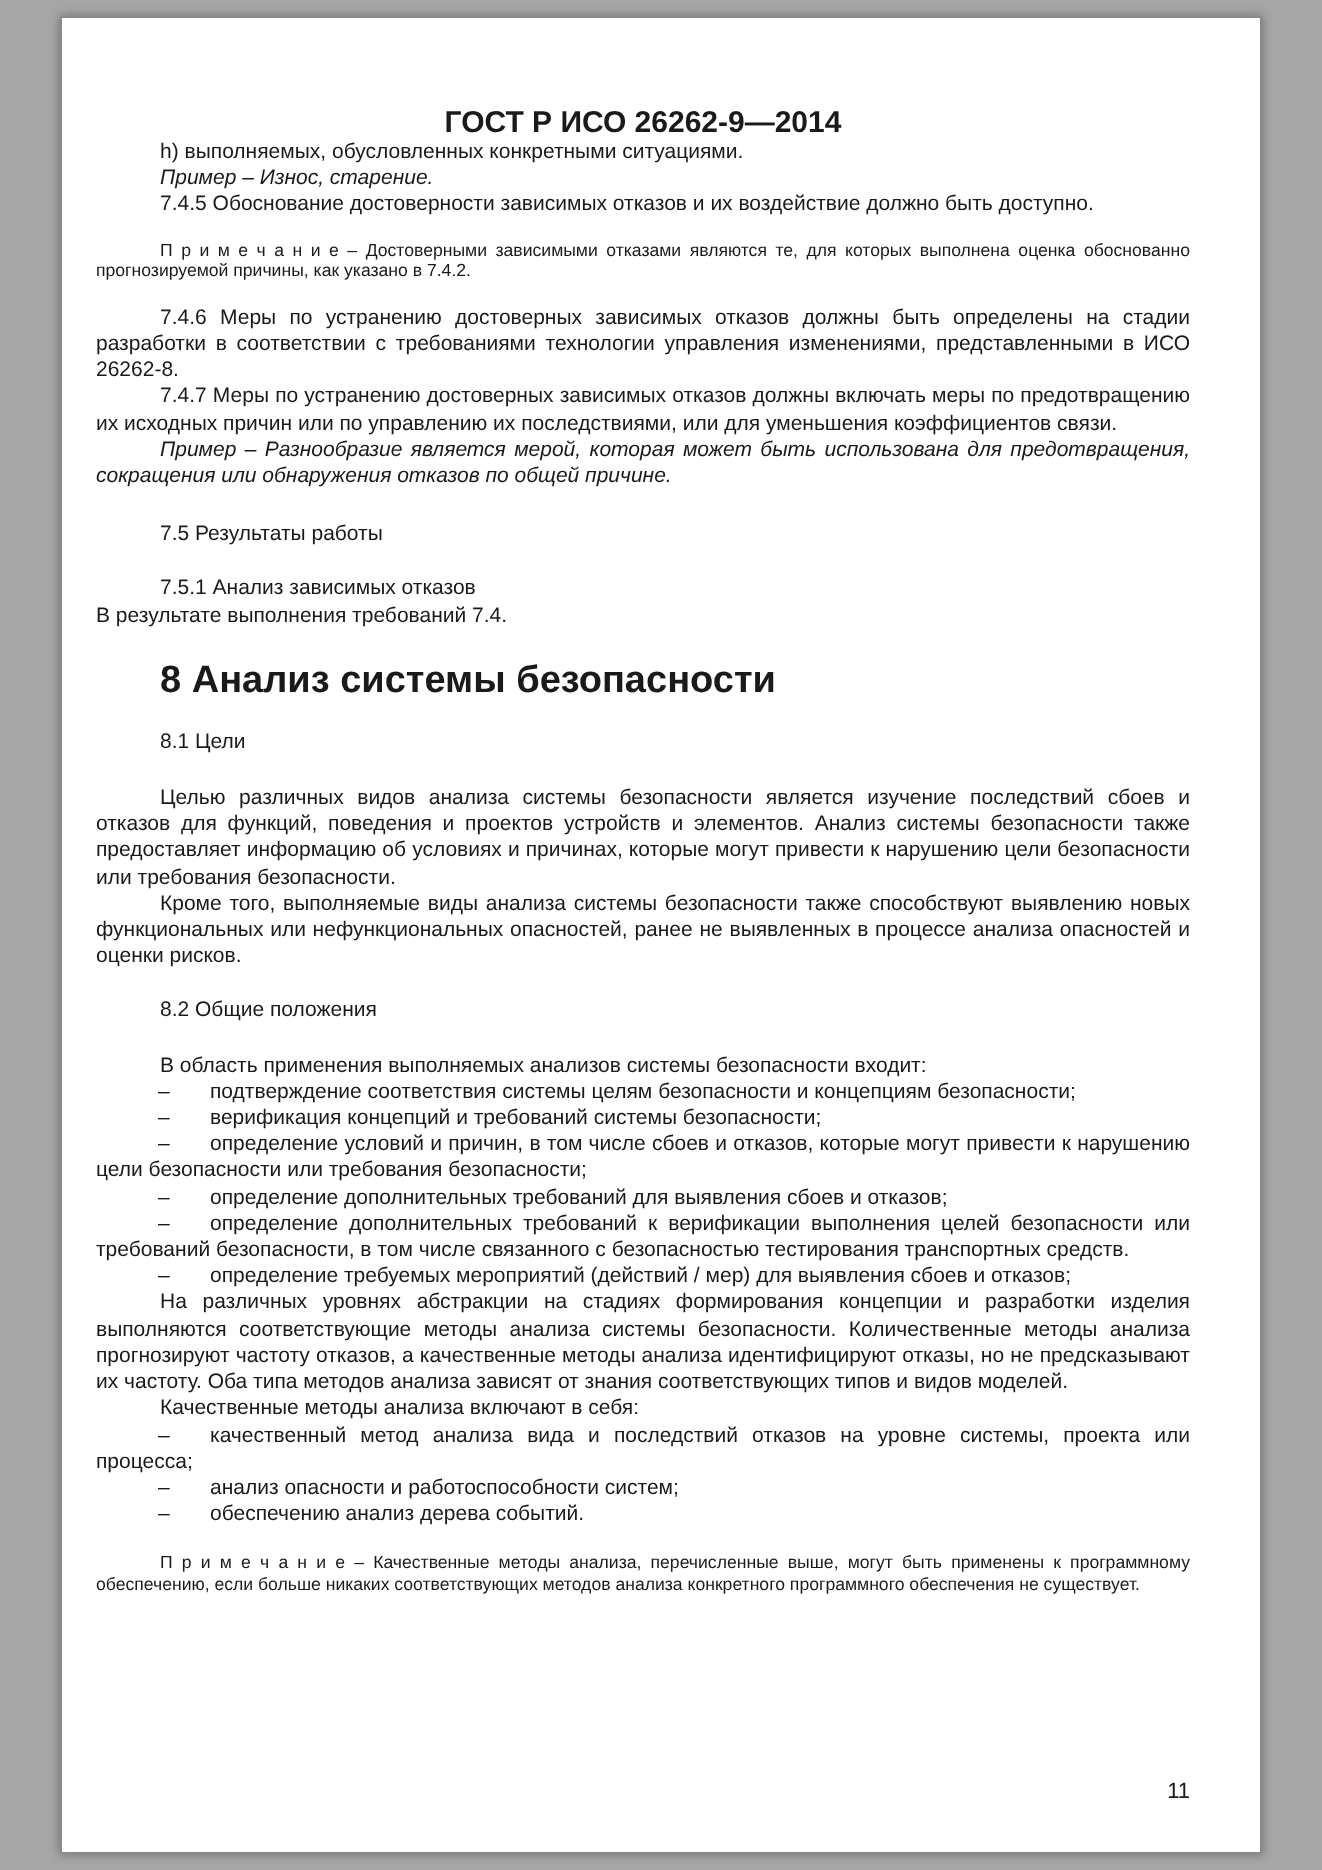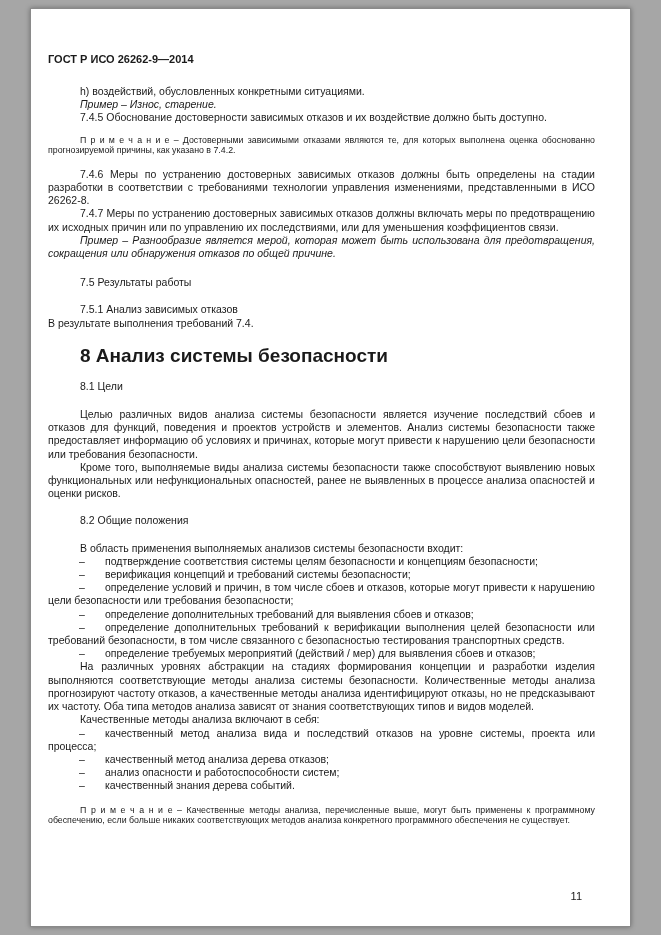--- a/index.html
+++ b/index.html
@@ -17,24 +17,23 @@
     background: #ffffff;
     border: 1px solid #8a8a8a;
     box-shadow: 0 0 5px rgba(0,0,0,0.35);
     box-sizing: border-box;
     padding: 44px 35px 0 17px;
     position: relative;
     color: #1a1a1a;
     overflow: hidden;
   }
   .doc-header {
-    text-align: left;
+    text-align: center;
     font-weight: bold;
-    font-size: 11px;
-    margin-bottom: 20px;
+    font-size: 15px;
   }
   .body-text {
     font-size: 10.5px;
     line-height: 13.2px;
     text-align: justify;
   }
   p { margin: 0; }
   .indent { text-indent: 32px; }
   .example { font-weight: normal; font-style: italic; }
   .note { font-size: 8.8px; line-height: 10.6px; }
@@ -53,35 +52,35 @@
   .h81 { margin-top: 16px; margin-bottom: 15px; }
   .h82 { margin-top: 14px; margin-bottom: 14px; }
   .li .dash {
     display: inline-block;
     width: 26px;
     margin-left: 31px;
     font-style: normal;
   }
   .page-number {
     position: absolute;
-    right: 48px;
+    right: 35px;
     bottom: 24px;
     font-size: 11px;
   }
 </style>
 </head>
 <body>
 
 <div class="page">
 
   <div class="doc-header">ГОСТ Р ИСО 26262-9—2014</div>
 
   <div class="body-text">
 
-    <p class="indent">h) воздействий, обусловленных конкретными ситуациями.</p>
+    <p class="indent">h) выполняемых, обусловленных конкретными ситуациями.</p>
     <p class="indent example">Пример – Износ, старение.</p>
     <p class="indent">7.4.5 Обоснование достоверности зависимых отказов и их воздействие должно быть доступно.</p>
 
     <p class="indent note note-gap">П р и м е ч а н и е  –  Достоверными зависимыми отказами являются те, для которых выполнена оценка обоснованно прогнозируемой причины, как указано в 7.4.2.</p>
 
     <p class="indent">7.4.6 Меры по устранению достоверных зависимых отказов должны быть определены на стадии разработки в соответствии с требованиями технологии управления изменениями, представленными в ИСО 26262-8.</p>
     <p class="indent">7.4.7 Меры по устранению достоверных зависимых отказов должны включать меры по предотвращению их исходных причин или по управлению их последствиями, или для уменьшения коэффициентов связи.</p>
     <p class="indent example">Пример – Разнообразие является мерой, которая может быть использована для предотвращения, сокращения или обнаружения отказов по общей причине.</p>
 
     <p class="indent h-bold h75">7.5 Результаты работы</p>
@@ -101,23 +100,22 @@
     <p class="li"><span class="dash">–</span><span>верификация концепций и требований системы безопасности;</span></p>
     <p class="li"><span class="dash">–</span><span>определение условий и причин, в том числе сбоев и отказов, которые могут привести к нарушению цели безопасности или требования безопасности;</span></p>
     <p class="li"><span class="dash">–</span><span>определение дополнительных требований для выявления сбоев и отказов;</span></p>
     <p class="li"><span class="dash">–</span><span>определение дополнительных требований к верификации выполнения целей безопасности или требований безопасности, в том числе связанного с безопасностью тестирования транспортных средств.</span></p>
     <p class="li"><span class="dash">–</span><span>определение требуемых мероприятий (действий / мер) для выявления сбоев и отказов;</span></p>
 
     <p class="indent">На различных уровнях абстракции на стадиях формирования концепции и разработки изделия выполняются соответствующие методы анализа системы безопасности. Количественные методы анализа прогнозируют частоту отказов, а качественные методы анализа идентифицируют отказы, но не предсказывают их частоту. Оба типа методов анализа зависят от знания соответствующих типов и видов моделей.</p>
     <p class="indent">Качественные методы анализа включают в себя:</p>
 
     <p class="li"><span class="dash">–</span><span>качественный метод анализа вида и последствий отказов на уровне системы, проекта или процесса;</span></p>
-    <p class="li"><span class="dash">–</span><span>качественный метод анализа дерева отказов;</span></p>
     <p class="li"><span class="dash">–</span><span>анализ опасности и работоспособности систем;</span></p>
-    <p class="li"><span class="dash">–</span><span>качественный знания дерева событий.</span></p>
+    <p class="li"><span class="dash">–</span><span>обеспечению анализ дерева событий.</span></p>
 
     <p class="indent note note-top">П р и м е ч а н и е  –  Качественные методы анализа, перечисленные выше, могут быть применены к программному обеспечению, если больше никаких соответствующих методов анализа конкретного программного обеспечения не существует.</p>
 
   </div>
 
   <div class="page-number">11</div>
 
 </div>
 
 </body></html>

